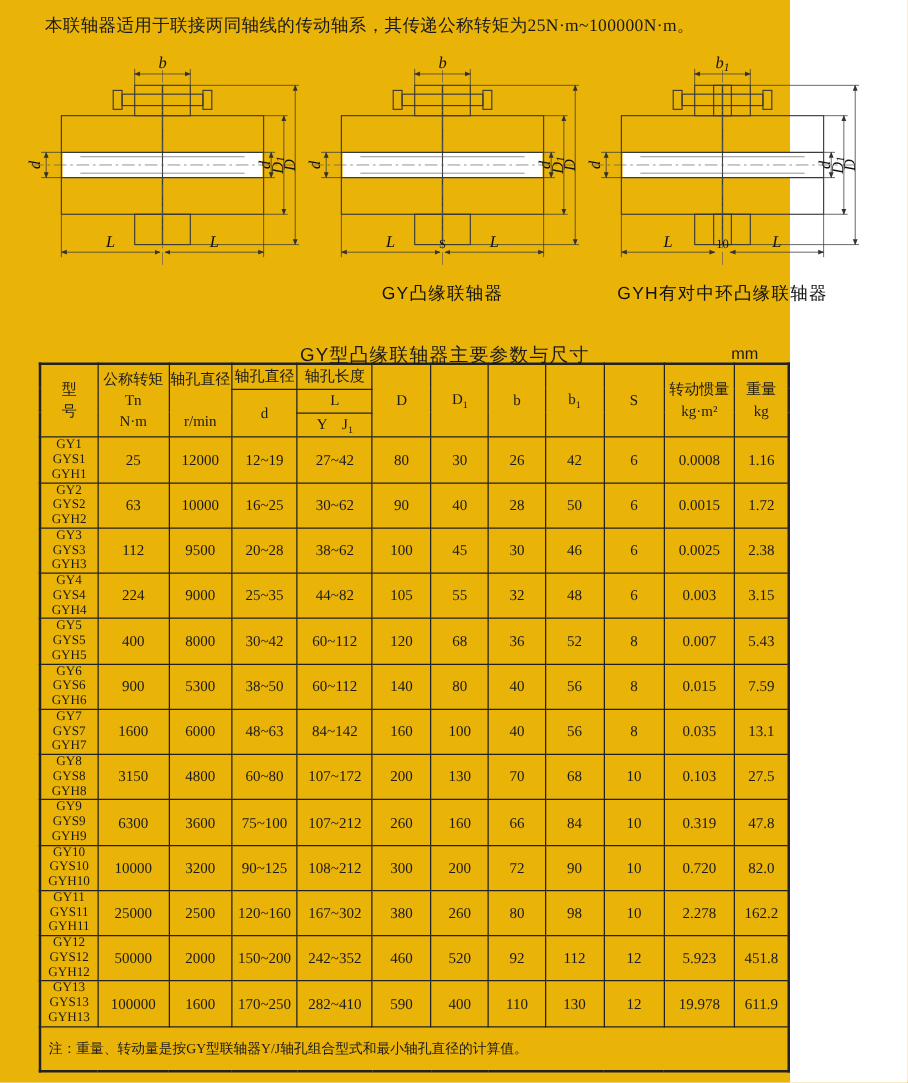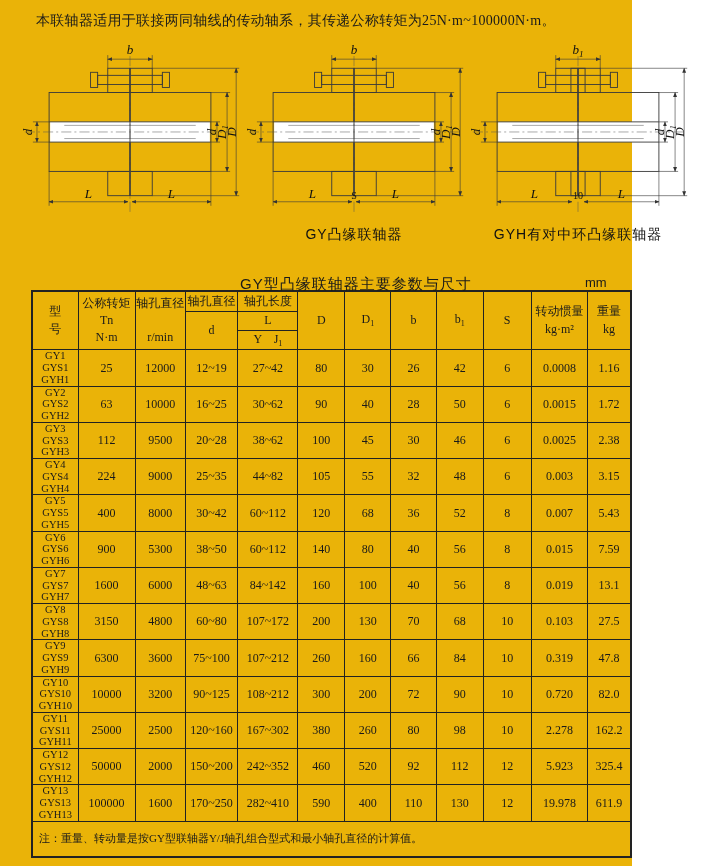--- a/index.html
+++ b/index.html
@@ -394,21 +394,21 @@
 GYH7</td>
           <td>1600</td>
           <td>6000</td>
           <td>48~63</td>
           <td>84~142</td>
           <td>160</td>
           <td>100</td>
           <td>40</td>
           <td>56</td>
           <td>8</td>
-          <td>0.019</td>
+          <td>0.035</td>
           <td>13.1</td>
         </tr>
         <tr>
           <td class="model">GY8
 GYS8
 GYH8</td>
           <td>3150</td>
           <td>4800</td>
           <td>60~80</td>
           <td>107~172</td>
@@ -475,21 +475,21 @@
           <td>50000</td>
           <td>2000</td>
           <td>150~200</td>
           <td>242~352</td>
           <td>460</td>
           <td>520</td>
           <td>92</td>
           <td>112</td>
           <td>12</td>
           <td>5.923</td>
-          <td>325.4</td>
+          <td>451.8</td>
         </tr>
         <tr>
           <td class="model">GY13
 GYS13
 GYH13</td>
           <td>100000</td>
           <td>1600</td>
           <td>170~250</td>
           <td>282~410</td>
           <td>590</td>

